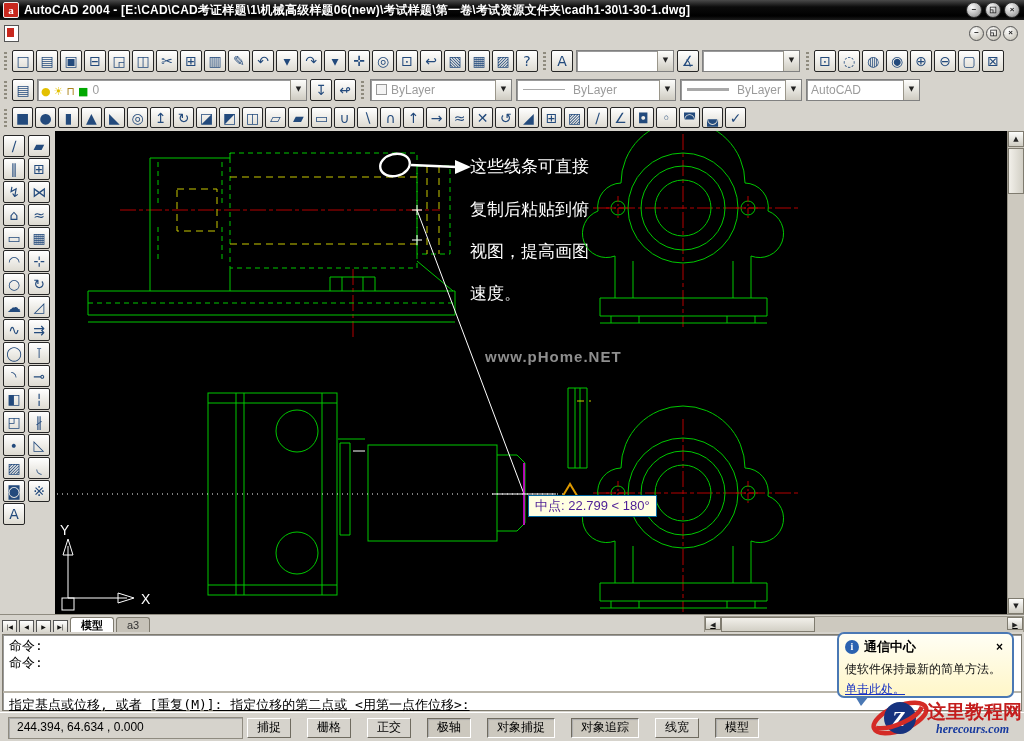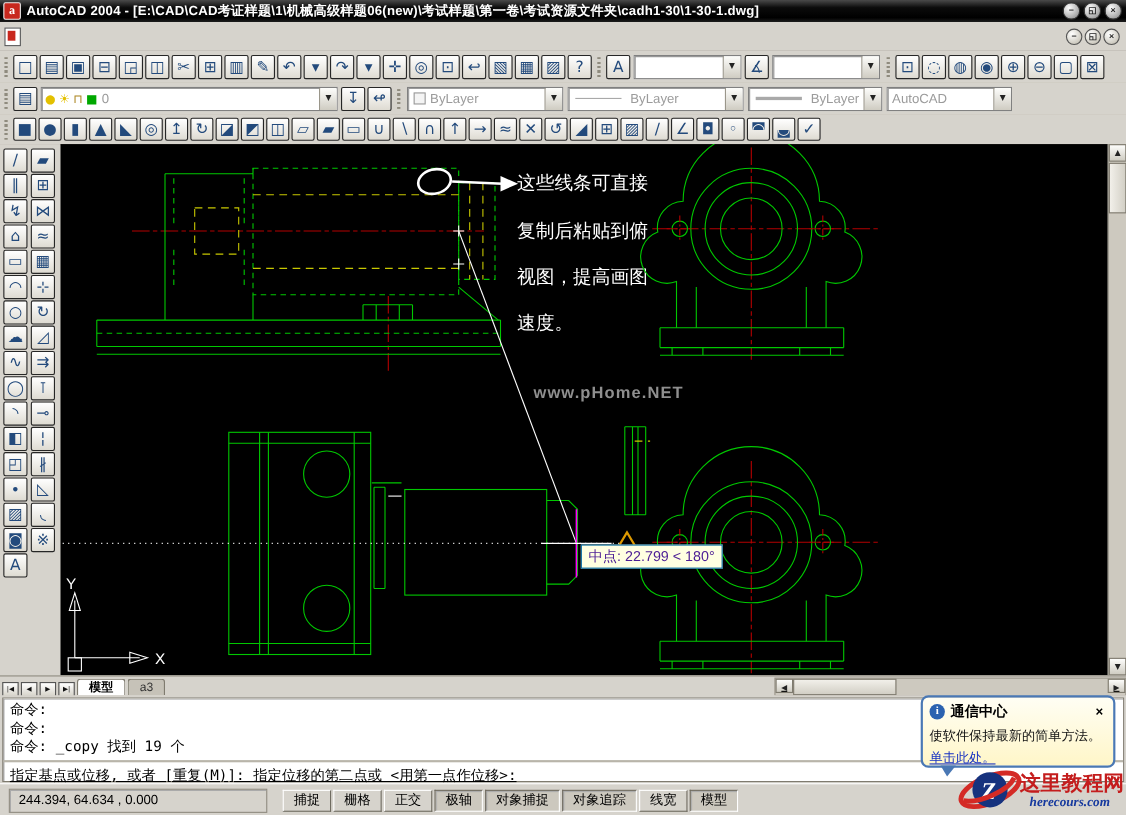--- a/index.html
+++ b/index.html
@@ -80,21 +80,21 @@
   .cmdarea{position:absolute;left:0;top:632px;width:1024px;height:80px;background:#d6d3cc;box-sizing:border-box;padding:2px 2px 1px 2px;}
   .cmdinner{width:100%;height:100%;background:#fff;border:1px solid #7f7b6f;box-shadow:inset 1px 1px 0 #999;box-sizing:border-box;}
   .cmd-history{height:54px;padding:2px 0 0 6px;overflow:hidden;border-bottom:2px solid #b9b5aa;}
   .cmd-line{font:13px "DejaVu Sans Mono","Liberation Mono",monospace;color:#000;line-height:17px;white-space:pre;}
   .cmd-prompt{font:13px "DejaVu Sans Mono","Liberation Mono",monospace;color:#000;padding:3px 0 0 6px;white-space:pre;text-decoration:underline;}
   
   .statusbar{position:absolute;left:0;top:712px;width:1024px;height:29px;background:#d6d3cc;border-top:1px solid #fff;
              display:flex;align-items:center;}
   .coords{width:225px;height:18px;margin-left:8px;border:1px solid #8f8b80;box-shadow:inset 1px 1px 0 #aaa;
           font:12px "Liberation Sans",sans-serif;color:#000;padding:2px 0 0 8px;background:#d6d3cc;}
-  .toggles{display:flex;margin-left:14px;gap:2px;}
+  .toggles{display:flex;margin-left:4px;gap:16px;}
   .stbtn{height:20px;padding:0 9px;font:12px "Liberation Sans",sans-serif;color:#000;background:#d6d3cc;
          border:1px solid;border-color:#fff #6f6b60 #6f6b60 #fff;cursor:default;}
   .stbtn.active{border-color:#6f6b60 #fff #fff #6f6b60;background:#ccc8be;box-shadow:inset 1px 1px 1px #aaa;}
   
   .balloon{position:absolute;left:837px;top:632px;width:177px;height:66px;z-index:50;
            background:linear-gradient(180deg,#fffef4,#fff6c8);border:2px solid #4a78b4;border-radius:7px;box-sizing:border-box;padding:4px 6px;}
   .balloon:after{content:"";position:absolute;left:16px;bottom:-10px;width:0;height:0;
                  border-left:6px solid transparent;border-right:8px solid transparent;border-top:10px solid #4a78b4;}
   .balloon-head{display:flex;align-items:center;}
   .info-icon{width:14px;height:14px;border-radius:50%;background:#2b62b0;color:#fff;font:bold 10px/14px "Liberation Serif",serif;
@@ -620,21 +620,20 @@
       <div class="sbtn right" data-name="scroll-right-icon">▶</div>
     </div>
   </div>
 
   <div class="cmdarea" data-name="command-window">
     <div class="cmdinner" data-name="command-inner">
       <div class="cmd-history" data-name="command-history">
 
       <div class="cmd-line" data-name="command-history-line">命令:</div>
           <div class="cmd-line" data-name="command-history-line">命令:</div>
-          <div class="cmd-line" data-name="command-history-line">命令: _copy 找到 19 个</div>
         </div>
       <div class="cmd-prompt" data-name="command-prompt">指定基点或位移, 或者 [重复(M)]: 指定位移的第二点或 &lt;用第一点作位移&gt;:</div>
     </div>
   </div>
 
   <div class="statusbar" data-name="status-bar">
     <span class="coords" data-name="coordinate-readout">244.394, 64.634 , 0.000</span>
     <div class="toggles" data-name="status-toggles">
 
     <button class="stbtn" data-name="toggle-snap">捕捉</button>

